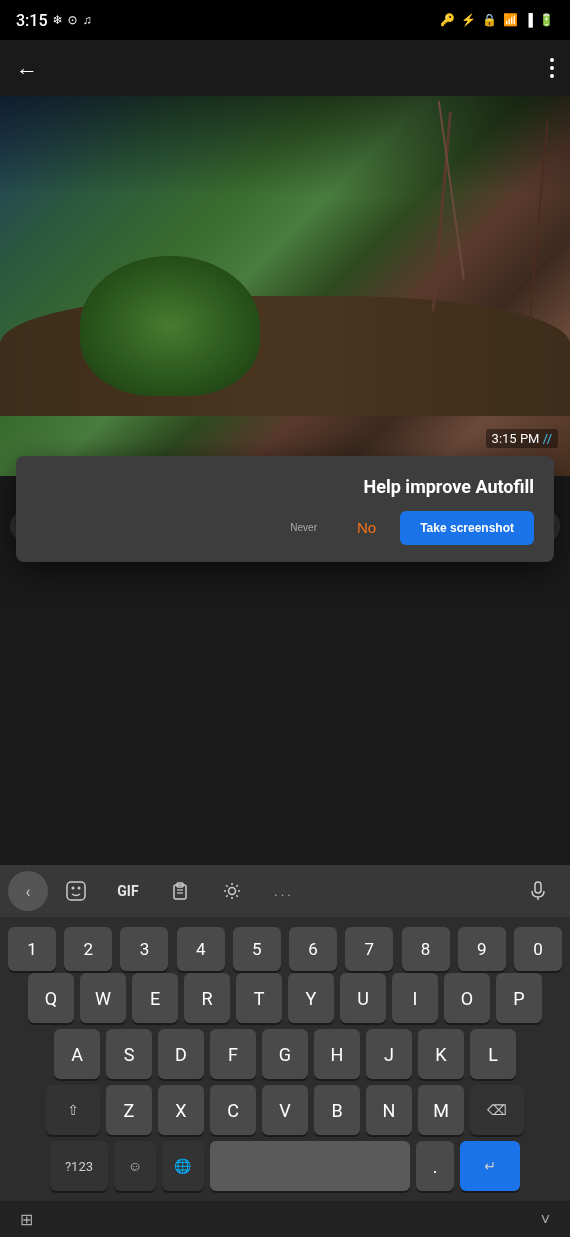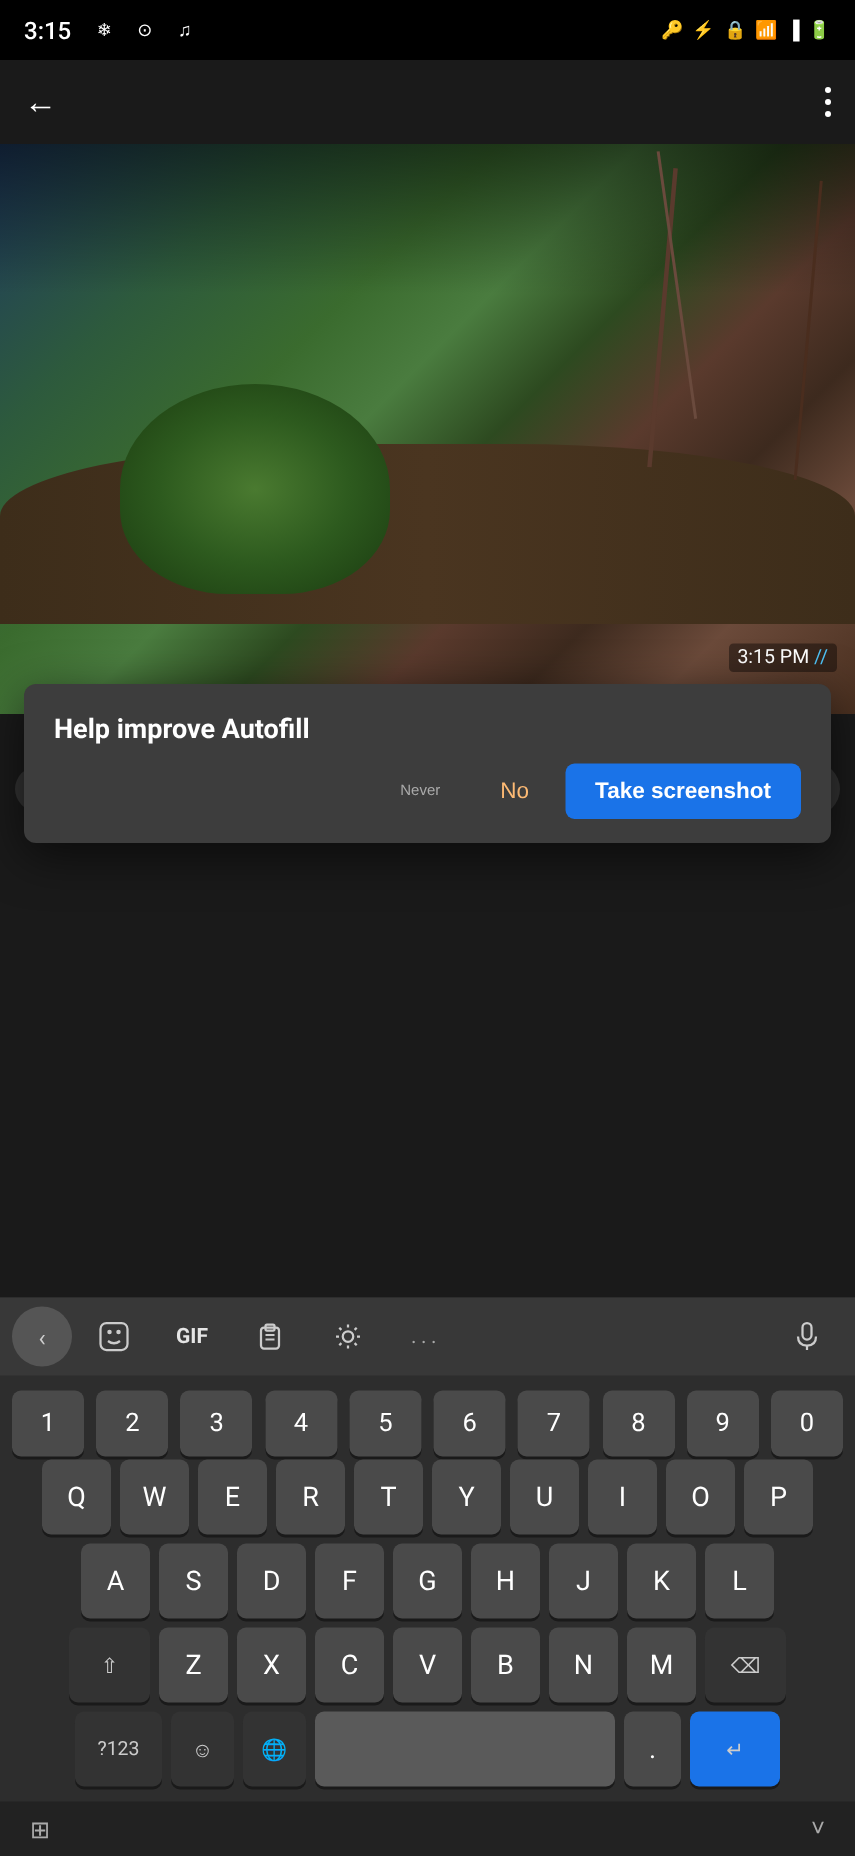--- a/index.html
+++ b/index.html
@@ -35,21 +35,21 @@
       align-items: center;
       gap: 6px;
     }
     .status-icon-item {
       color: #fff;
       font-size: 12px;
     }
     .status-left-icons {
       display: flex;
       align-items: center;
-      gap: 17px;
+      gap: 5px;
     }
 
     
     .app-bar {
       width: 100%;
       height: 56px;
       background: #1a1a1a;
       display: flex;
       align-items: center;
       justify-content: space-between;
@@ -179,20 +179,21 @@
       margin: 0 16px;
       border-radius: 8px;
       padding: 20px 20px 16px 20px;
       box-shadow: 0 8px 32px rgba(0,0,0,0.6);
     }
     .dialog-title {
       color: #fff;
       font-size: 18px;
       font-weight: 700;
       margin-bottom: 12px;
+      text-align: right;
     }
     .dialog-body {
       color: #ccc;
       font-size: 14px;
       line-height: 1.5;
       margin-bottom: 20px;
     }
     .dialog-actions {
       display: flex;
       justify-content: flex-end;
@@ -202,32 +203,32 @@
     .btn-never {
       color: #aaa;
       font-size: 10px;
       padding: 10px 16px;
       background: transparent;
       border: none;
       cursor: pointer;
       border-radius: 4px;
     }
     .btn-no {
-      color: #fdba74;
+      color: #f97316;
       font-size: 15px;
       padding: 10px 16px;
       background: transparent;
       border: none;
       cursor: pointer;
       border-radius: 4px;
     }
     .btn-screenshot {
       background: #1a73e8;
       color: #fff;
-      font-size: 15px;
+      font-size: 12px;
       font-weight: 600;
       padding: 10px 20px;
       border: none;
       border-radius: 6px;
       cursor: pointer;
     }
 
     
     .keyboard-container {
       position: absolute;

